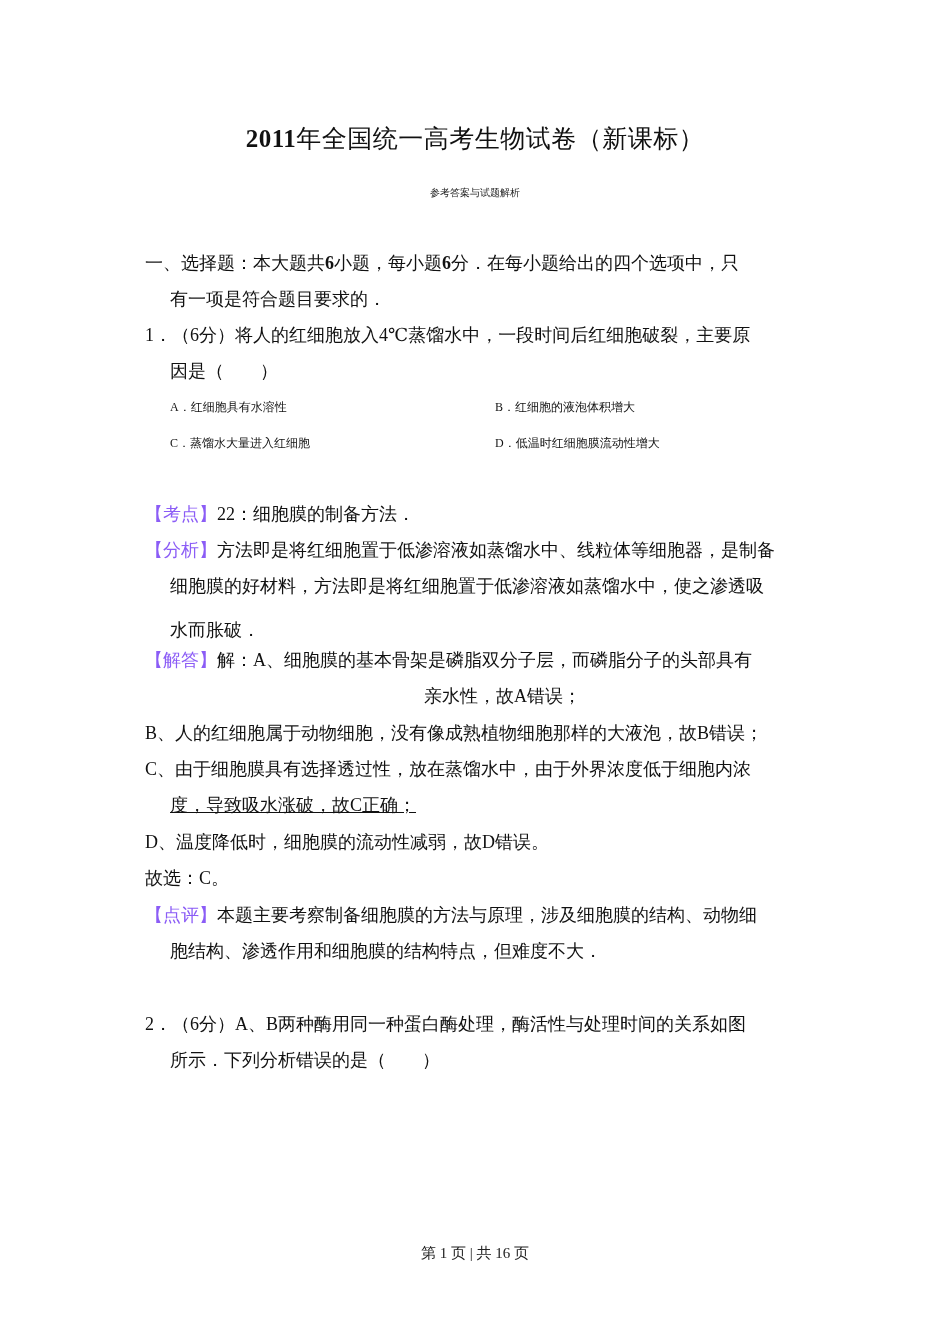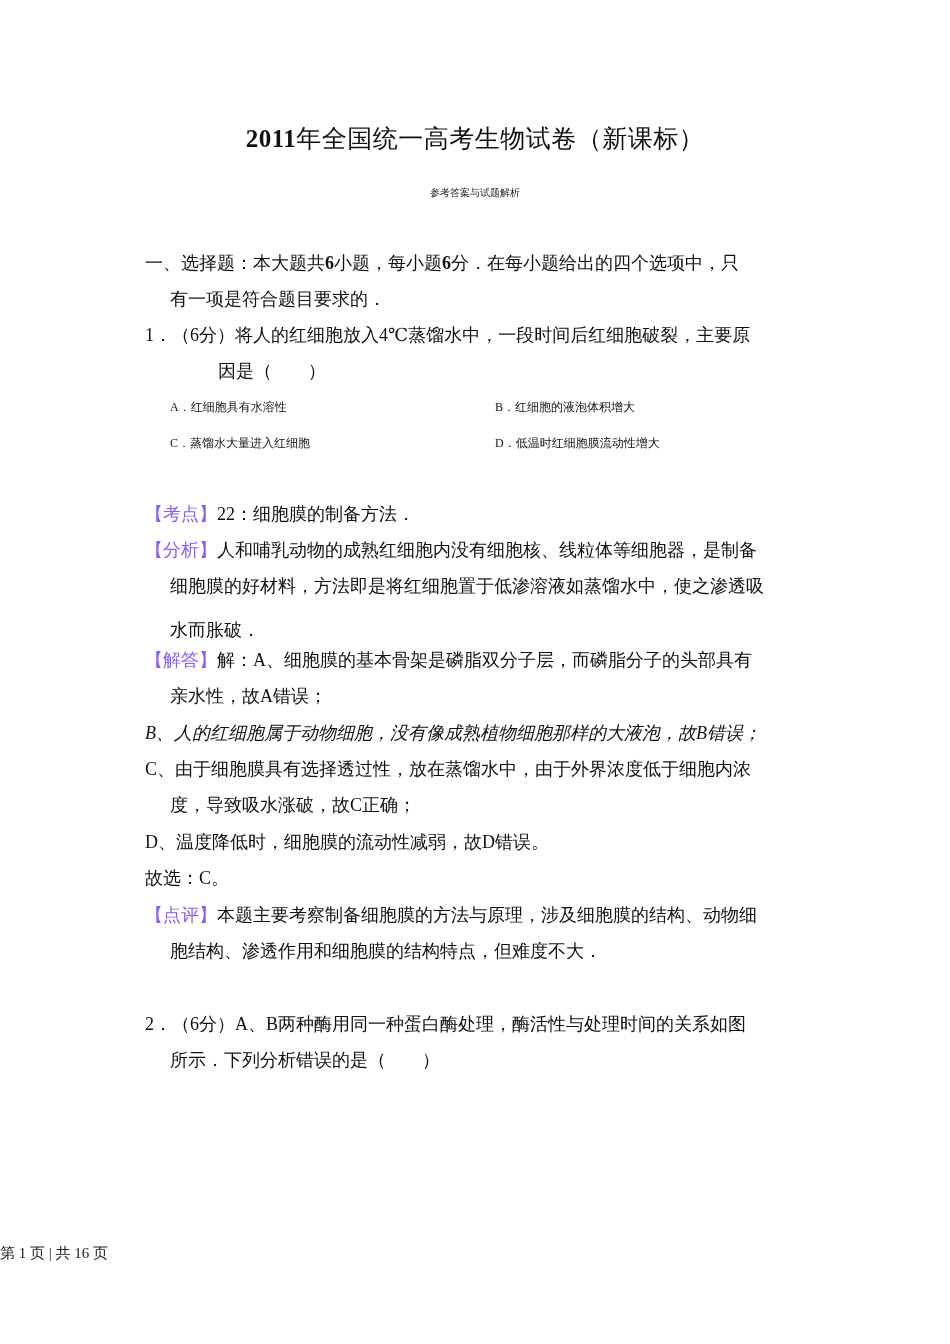--- a/index.html
+++ b/index.html
@@ -10,63 +10,63 @@
            font-size: 25px; letter-spacing: 0.5px; }
   .title b { font-weight: bold; }
   .subtitle { position: absolute; top: 186px; left: 0; width: 950px; text-align: center;
               font-size: 10px; color: #222; }
   .line { position: absolute; left: 145px; width: 665px; font-size: 18px; line-height: 22px;
           white-space: nowrap; }
   .indent { left: 170px; }
   .opt { position: absolute; font-size: 12px; line-height: 22px; white-space: nowrap; }
   .lab { color: #8b5cf6; }
   .bold { font-weight: bold; }
-  .footer { position: absolute; top: 1244px; left: 0; width: 950px; 
+  .footer { position: absolute; top: 1244px; left: 0; width: 950px; text-align: center;
             font-size: 15px; color: #222; }
 </style>
 </head>
 <body>
 
 <div class="page">
 
   <div class="title">
     <b>2011</b><span>年全国统一高考生物试卷（新课标）</span>
   </div>
   <div class="subtitle">参考答案与试题解析</div>
 
   <div class="line" style="top:252px;">
     <span>一、选择题：本大题共</span><span class="bold">6</span><span>小题，每小题</span><span class="bold">6</span><span>分．在每小题给出的四个选项中，只</span>
   </div>
   <div class="line indent" style="top:288px;">有一项是符合题目要求的．</div>
 
   <div class="line" style="top:324px;">1．（6分）将人的红细胞放入4℃蒸馏水中，一段时间后红细胞破裂，主要原</div>
-  <div class="line indent" style="top:360px;margin-left:48px;">因是（　　）</div>
+  <div class="line indent" style="top:360px;">因是（　　）</div>
 
   <div class="opt" style="left:170px; top:396px;">A．红细胞具有水溶性</div>
   <div class="opt" style="left:495px; top:396px;">B．红细胞的液泡体积增大</div>
   <div class="opt" style="left:170px; top:432px;">C．蒸馏水大量进入红细胞</div>
   <div class="opt" style="left:495px; top:432px;">D．低温时红细胞膜流动性增大</div>
 
   <div class="line" style="top:503px;">
     <span class="lab">【考点】</span><span>22：细胞膜的制备方法．</span>
   </div>
 
   <div class="line" style="top:539px;">
-    <span class="lab">【分析】</span><span>人和哺乳动物的成熟红细胞内没有细胞核、线粒体等细胞器，是制备</span>
+    <span class="lab">【分析】</span><span>方法即是将红细胞置于低渗溶液如蒸馏水中、线粒体等细胞器，是制备</span>
   </div>
   <div class="line indent" style="top:575px;">细胞膜的好材料，方法即是将红细胞置于低渗溶液如蒸馏水中，使之渗透吸</div>
   <div class="line indent" style="top:611px;margin-top:8px;">水而胀破．</div>
 
   <div class="line" style="top:649px;">
     <span class="lab">【解答】</span><span>解：A、细胞膜的基本骨架是磷脂双分子层，而磷脂分子的头部具有</span>
   </div>
-  <div class="line indent" style="top:685px;">亲水性，故A错误；</div>
-  <div class="line" style="top:722px;font-style:italic;">B、人的红细胞属于动物细胞，没有像成熟植物细胞那样的大液泡，故B错误；</div>
+  <div class="line indent" style="top:685px;text-align:center;">亲水性，故A错误；</div>
+  <div class="line" style="top:722px;">B、人的红细胞属于动物细胞，没有像成熟植物细胞那样的大液泡，故B错误；</div>
   <div class="line" style="top:758px;">C、由于细胞膜具有选择透过性，放在蒸馏水中，由于外界浓度低于细胞内浓</div>
-  <div class="line indent" style="top:794px;">度，导致吸水涨破，故C正确；</div>
+  <div class="line indent" style="top:794px;text-decoration:underline;">度，导致吸水涨破，故C正确；</div>
   <div class="line" style="top:831px;">D、温度降低时，细胞膜的流动性减弱，故D错误。</div>
   <div class="line" style="top:867px;">故选：C。</div>
 
   <div class="line" style="top:904px;">
     <span class="lab">【点评】</span><span>本题主要考察制备细胞膜的方法与原理，涉及细胞膜的结构、动物细</span>
   </div>
   <div class="line indent" style="top:940px;">胞结构、渗透作用和细胞膜的结构特点，但难度不大．</div>
 
   <div class="line" style="top:1013px;">2．（6分）A、B两种酶用同一种蛋白酶处理，酶活性与处理时间的关系如图</div>
   <div class="line indent" style="top:1049px;">所示．下列分析错误的是（　　）</div>

